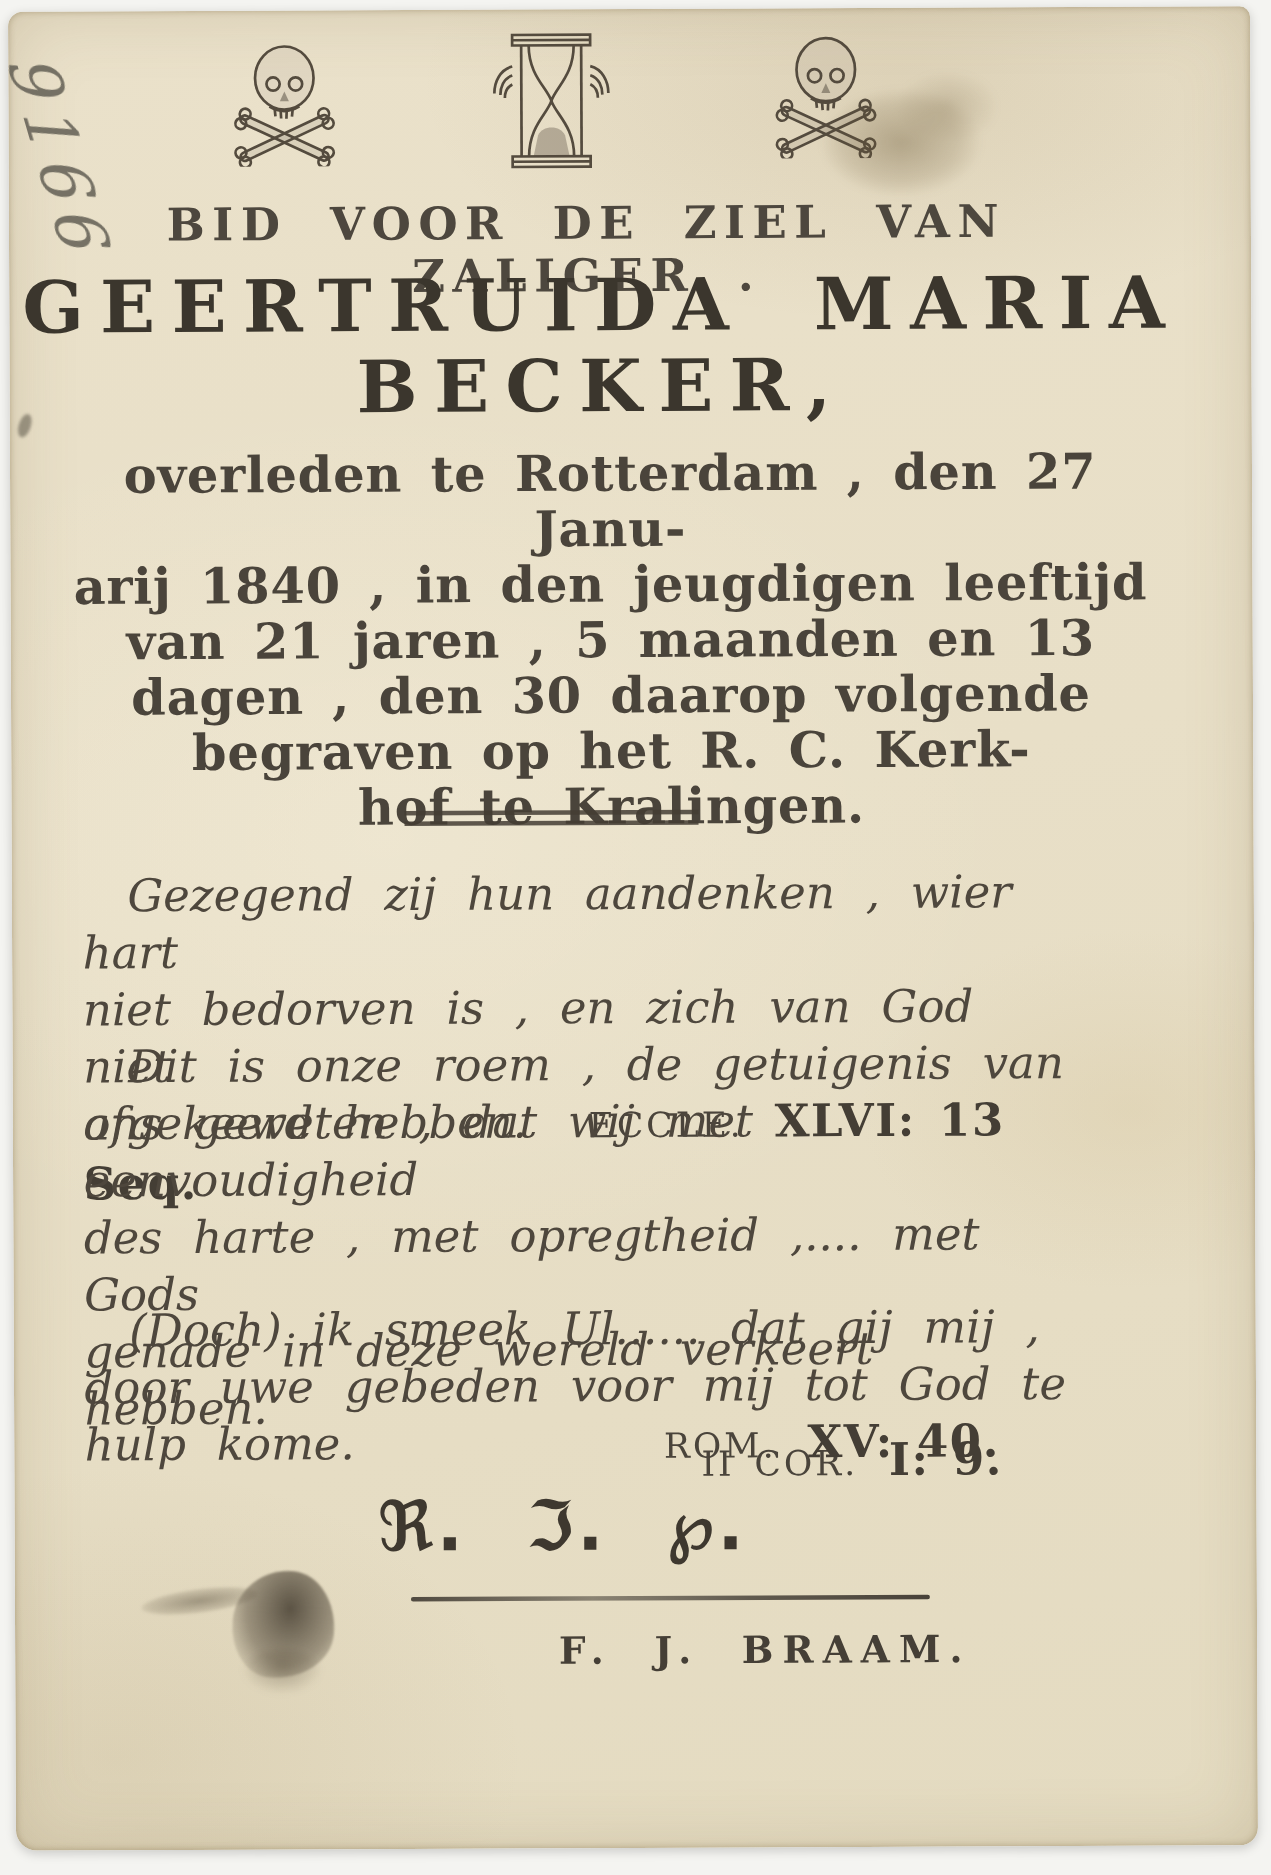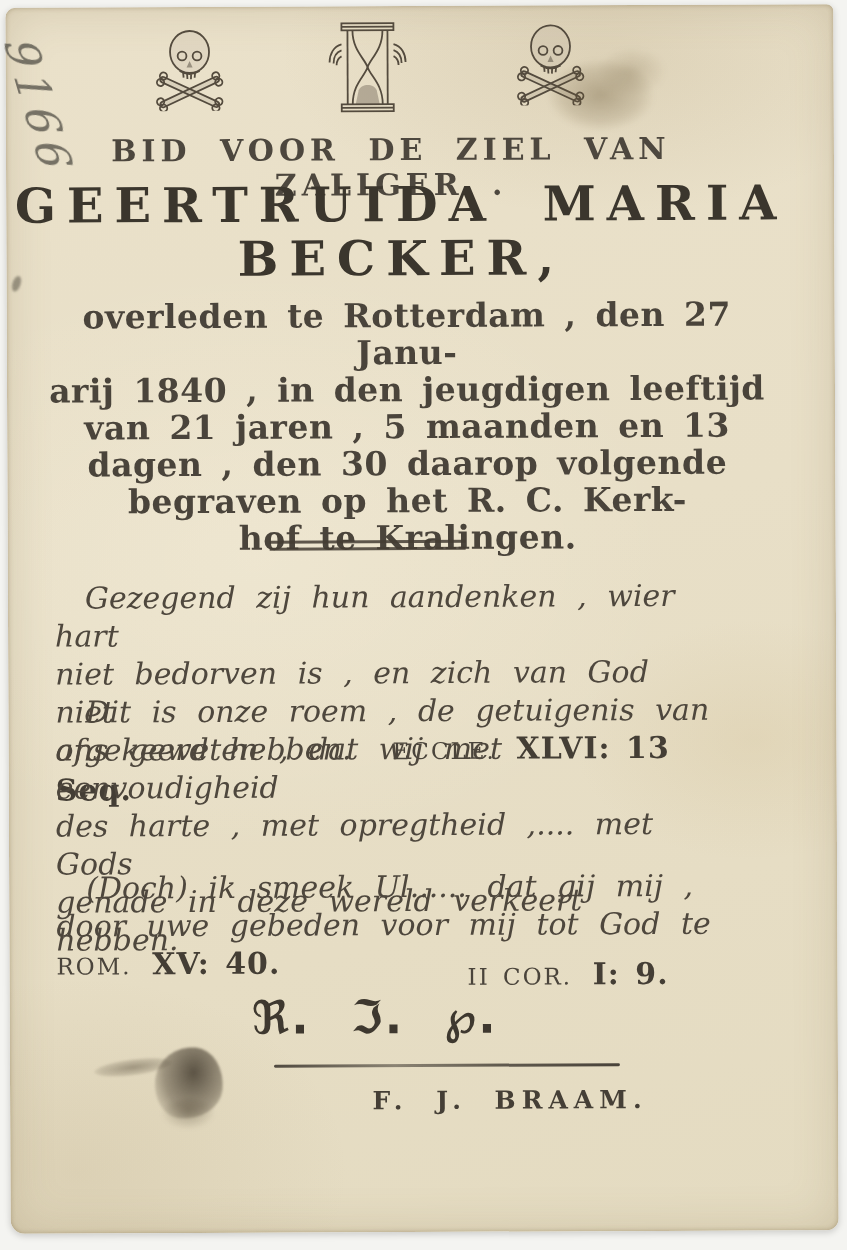--- a/index.html
+++ b/index.html
@@ -195,21 +195,21 @@
     <div class="q-line q-indent">Dit is onze roem , de getuigenis van</div>
     <div class="q-line">ons geweten , dat wij met eenvoudigheid</div>
     <div class="q-line">des harte , met opregtheid ,.... met Gods</div>
     <div class="q-line">genade in deze wereld verkeert hebben.</div>
     <div class="q-line ref-line"><span class="ref-book">II COR.</span> <span class="ref-loc">I: 9.</span></div>
   </div>
 
   <div class="quote q3">
     <div class="q-line q-indent">(Doch) ik smeek Ul...... dat gij mij ,</div>
     <div class="q-line">door uwe gebeden voor mij tot God te</div>
-    <div class="q-line split-line"><span><span class="ref-book">ROM.</span> <span class="ref-loc">XV: 40.</span></span></div>
+    <div class="q-line split-line"><span>hulp kome.</span><span><span class="ref-book">ROM.</span> <span class="ref-loc">XV: 40.</span></span></div>
   </div>
 
   <div class="rip">ℜ. ℑ. ℘.</div>
 
   <div class="rule2"></div>
 
   <div class="printer">F. J. BRAAM.</div>
 
   <div class="blot-tail"></div>
   <div class="blot-main"></div>

